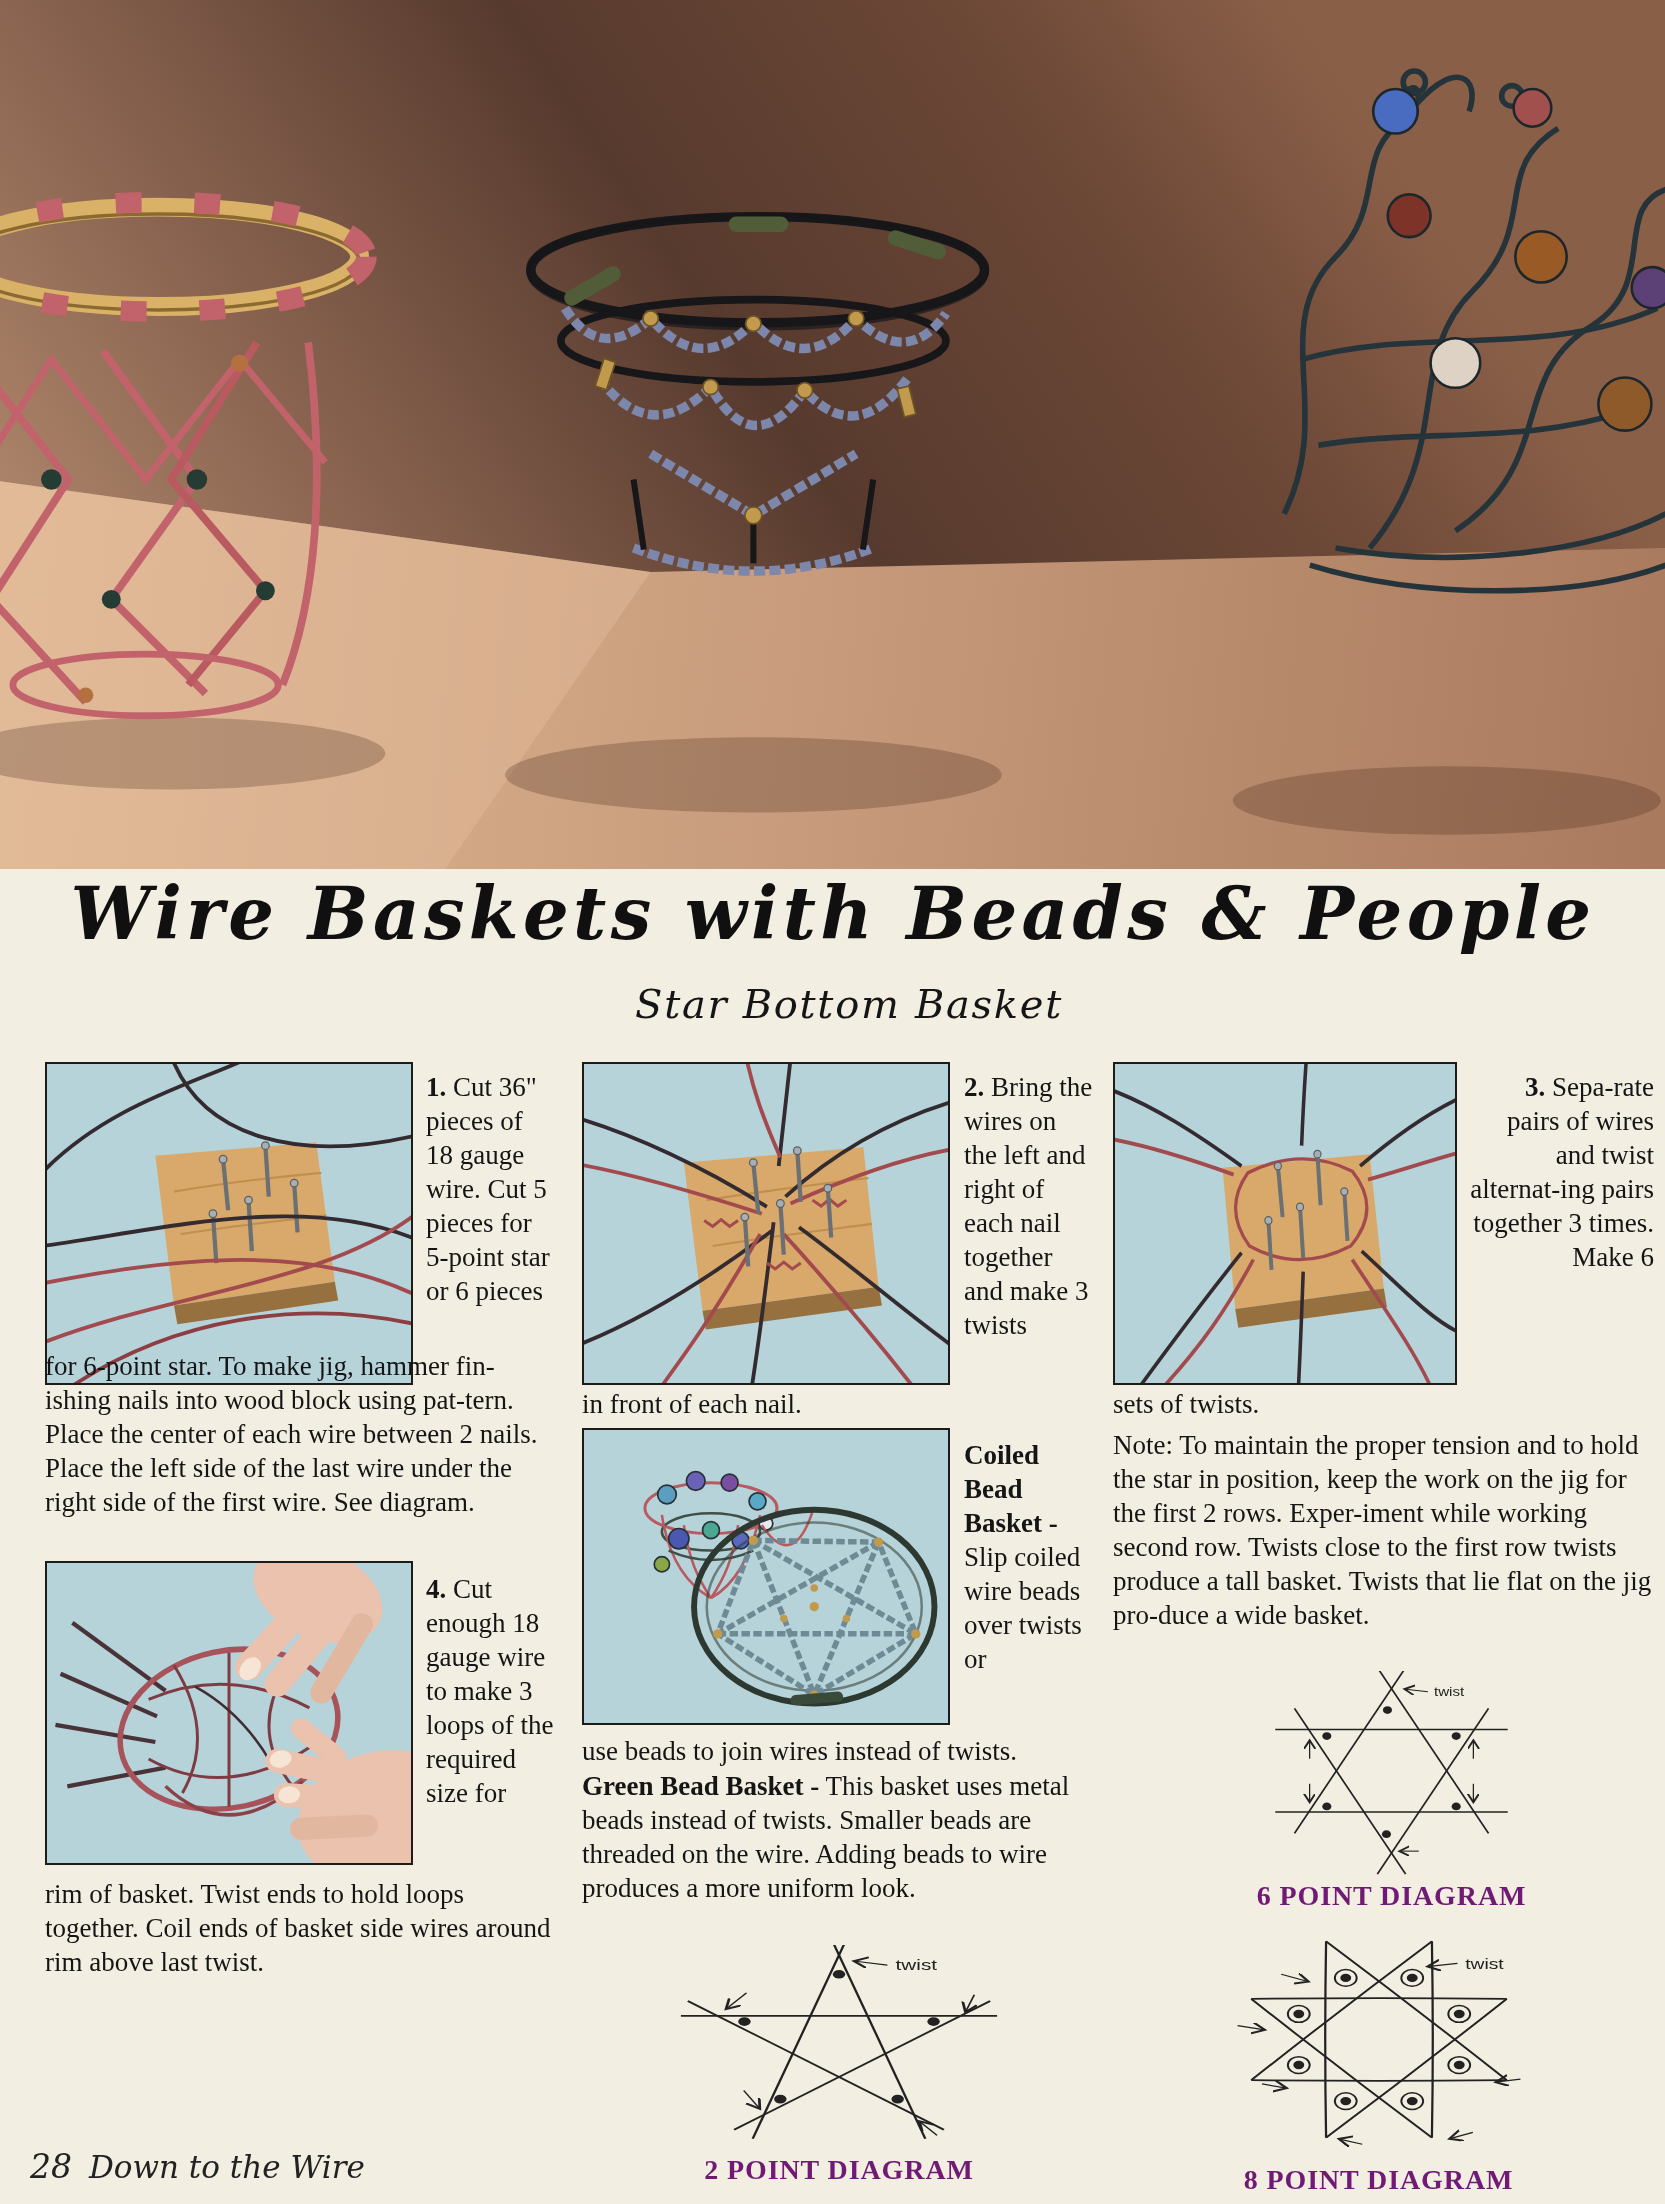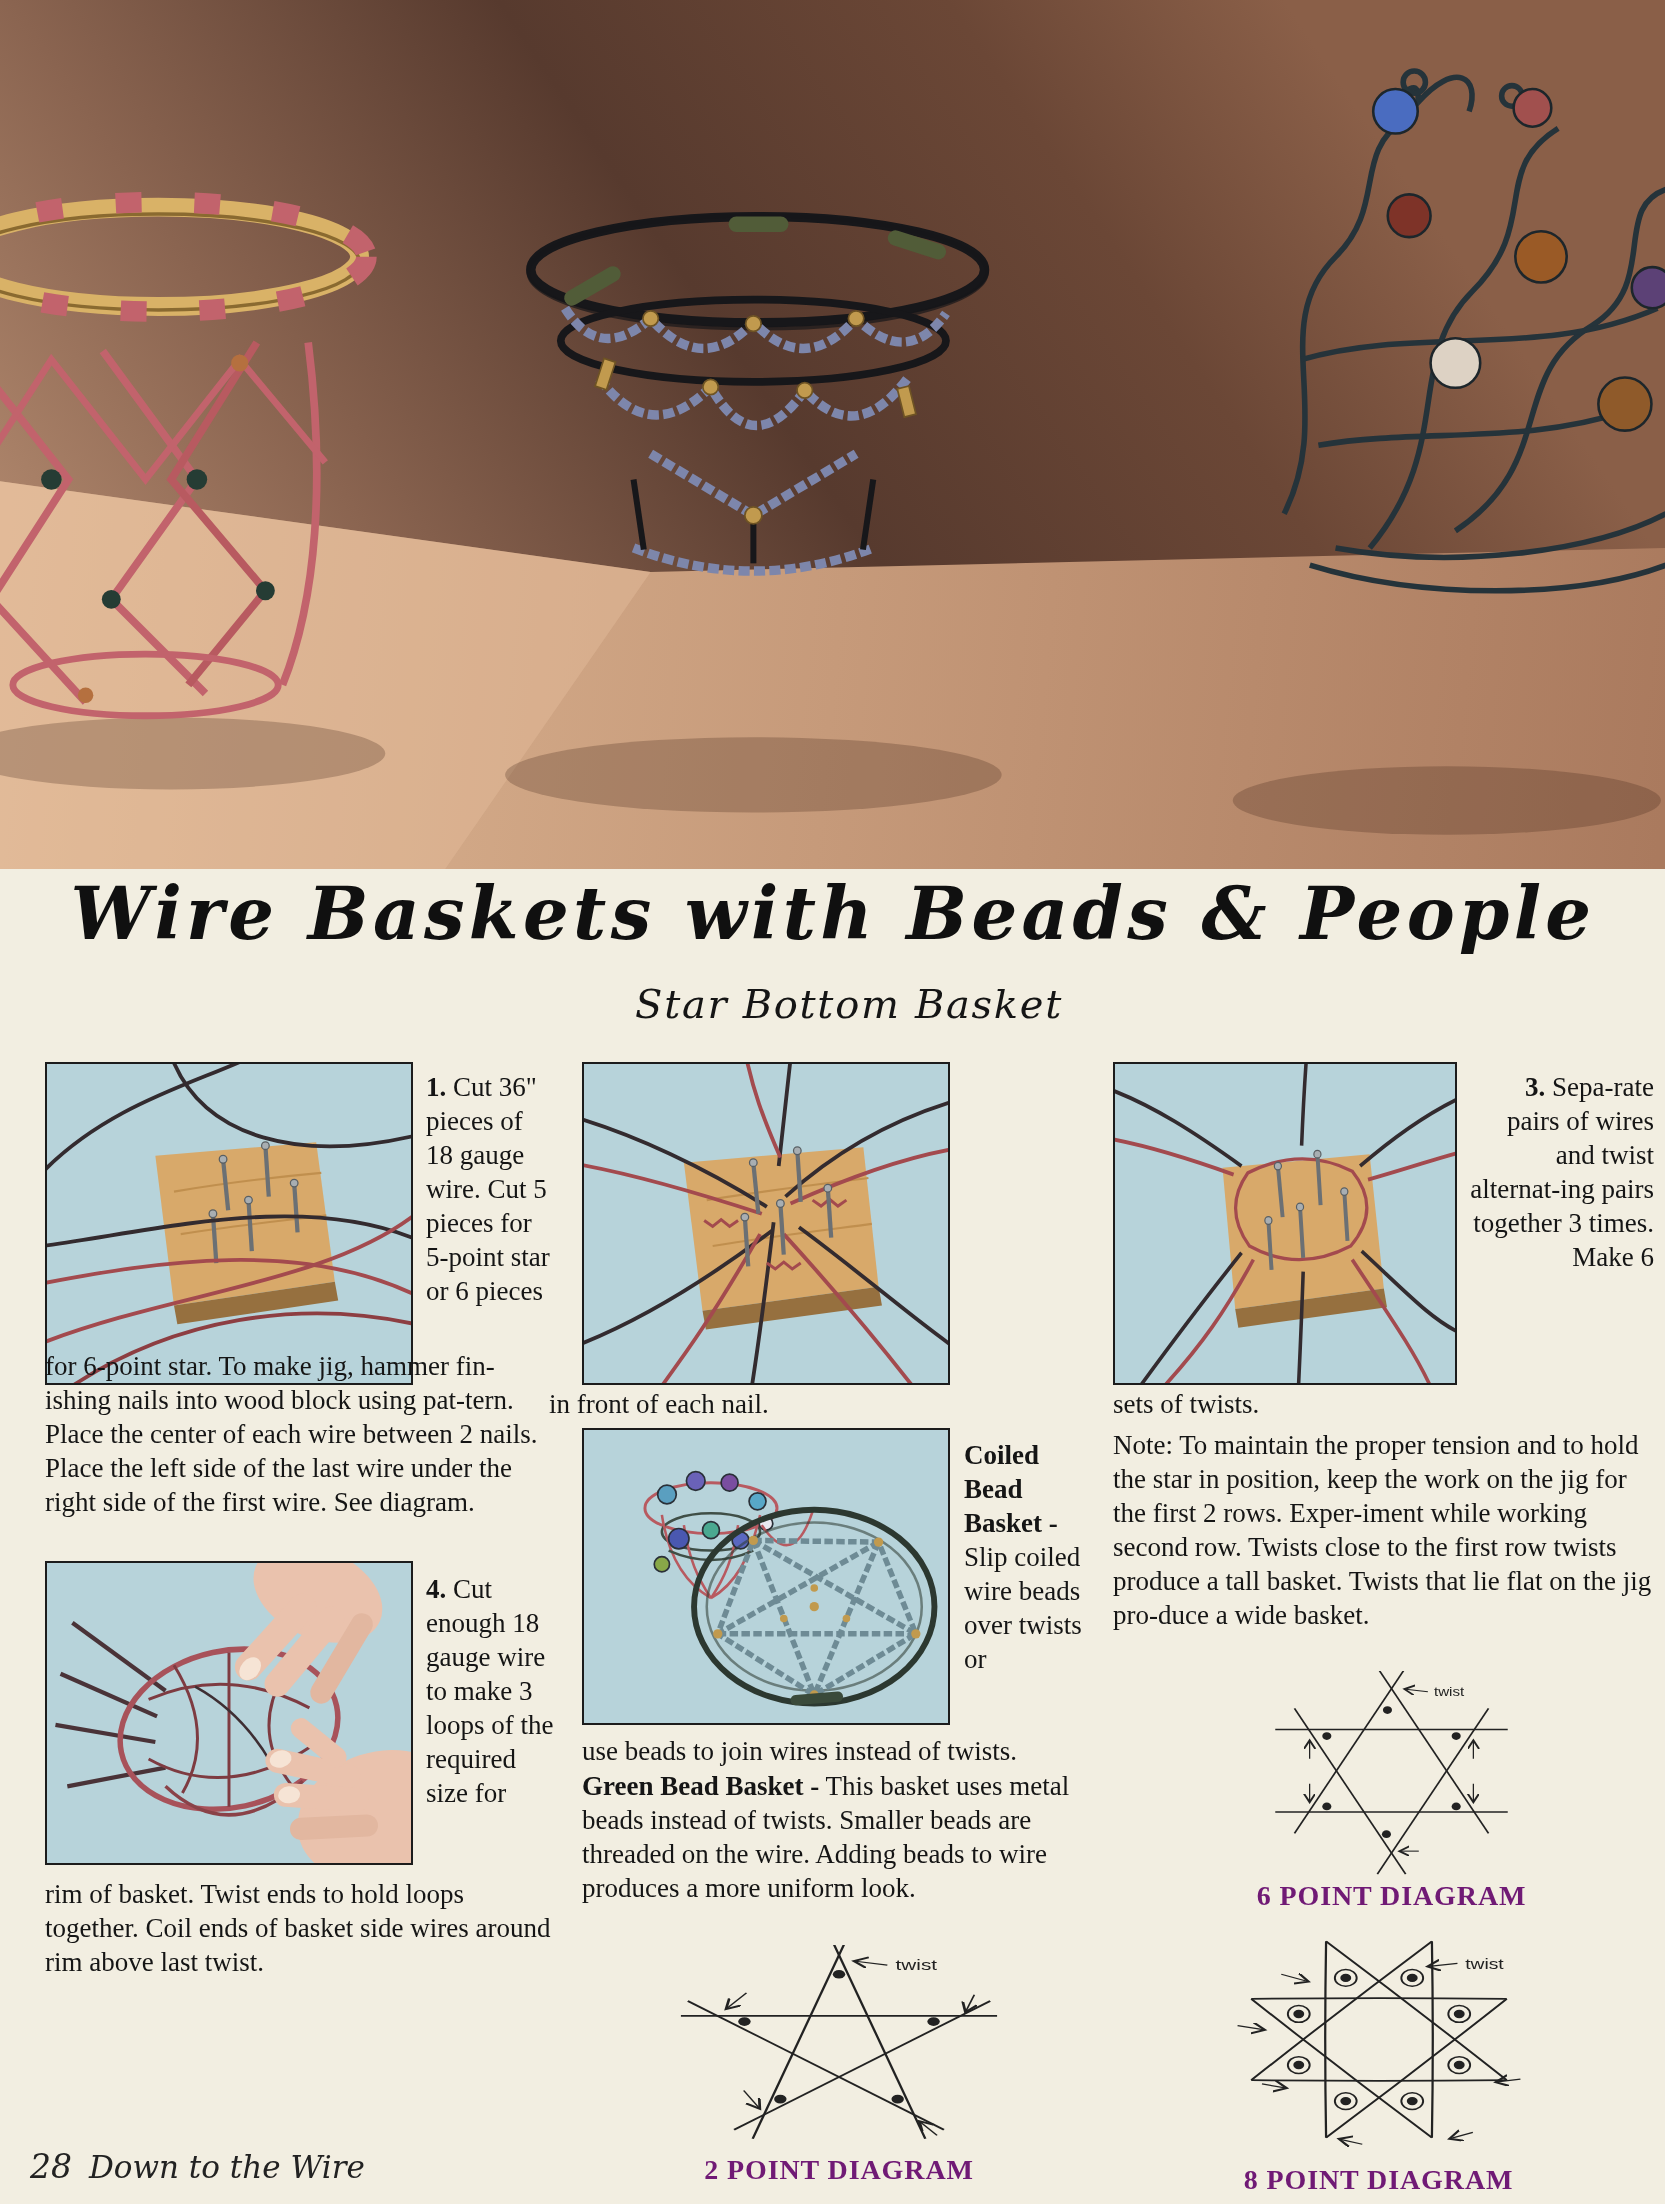--- a/index.html
+++ b/index.html
@@ -228,21 +228,24 @@
         <g fill="#a8aeb2" stroke="#595f63" stroke-width="1.5">
           <circle cx="200" cy="116" r="4.5"></circle>
             <circle cx="252" cy="102" r="4.5"></circle>
             <circle cx="232" cy="164" r="4.5"></circle>
           <circle cx="288" cy="146" r="4.5"></circle>
             <circle cx="190" cy="180" r="4.5"></circle>
         </g>
       </g>
     </svg>
   </div>
-  <div class="abs body-para" style="left:549px;top:1387px;width:515px;">in front of each nail.</div>
+  <div class="abs side-caption" style="left:964px;top:1070px;width:130px;">
+    <span class="stepnum">2.</span><span>Bring the wires on the left and right of each nail together and make 3 twists</span>
+  </div>
+  <div class="abs body-para" style="left:582px;top:1387px;width:515px;">in front of each nail.</div>
 
   <div class="abs photo-frame" style="left:582px;top:1428px;width:368px;height:297px;">
     <svg viewBox="0 0 430 345" width="100%" height="100%" preserveAspectRatio="none">
       <rect width="430" height="345" fill="#b7d3da"></rect>
       <g fill="none">
         <ellipse cx="150" cy="92" rx="78" ry="30" stroke="#b85a60" stroke-width="3.5"></ellipse>
         <ellipse cx="150" cy="120" rx="58" ry="22" stroke="#3f4e46" stroke-width="3"></ellipse>
         <path d="M92,100 C100,152 122,182 150,198 M208,100 C196,152 178,182 150,198 M118,112 C124,152 134,174 150,198 M182,112 C176,152 166,174 150,198" stroke="#b85a60" stroke-width="3"></path>
         <path d="M100,142 Q150,164 200,142" stroke="#3f4e46" stroke-width="3"></path>
         <g stroke="#2a3038" stroke-width="2">

